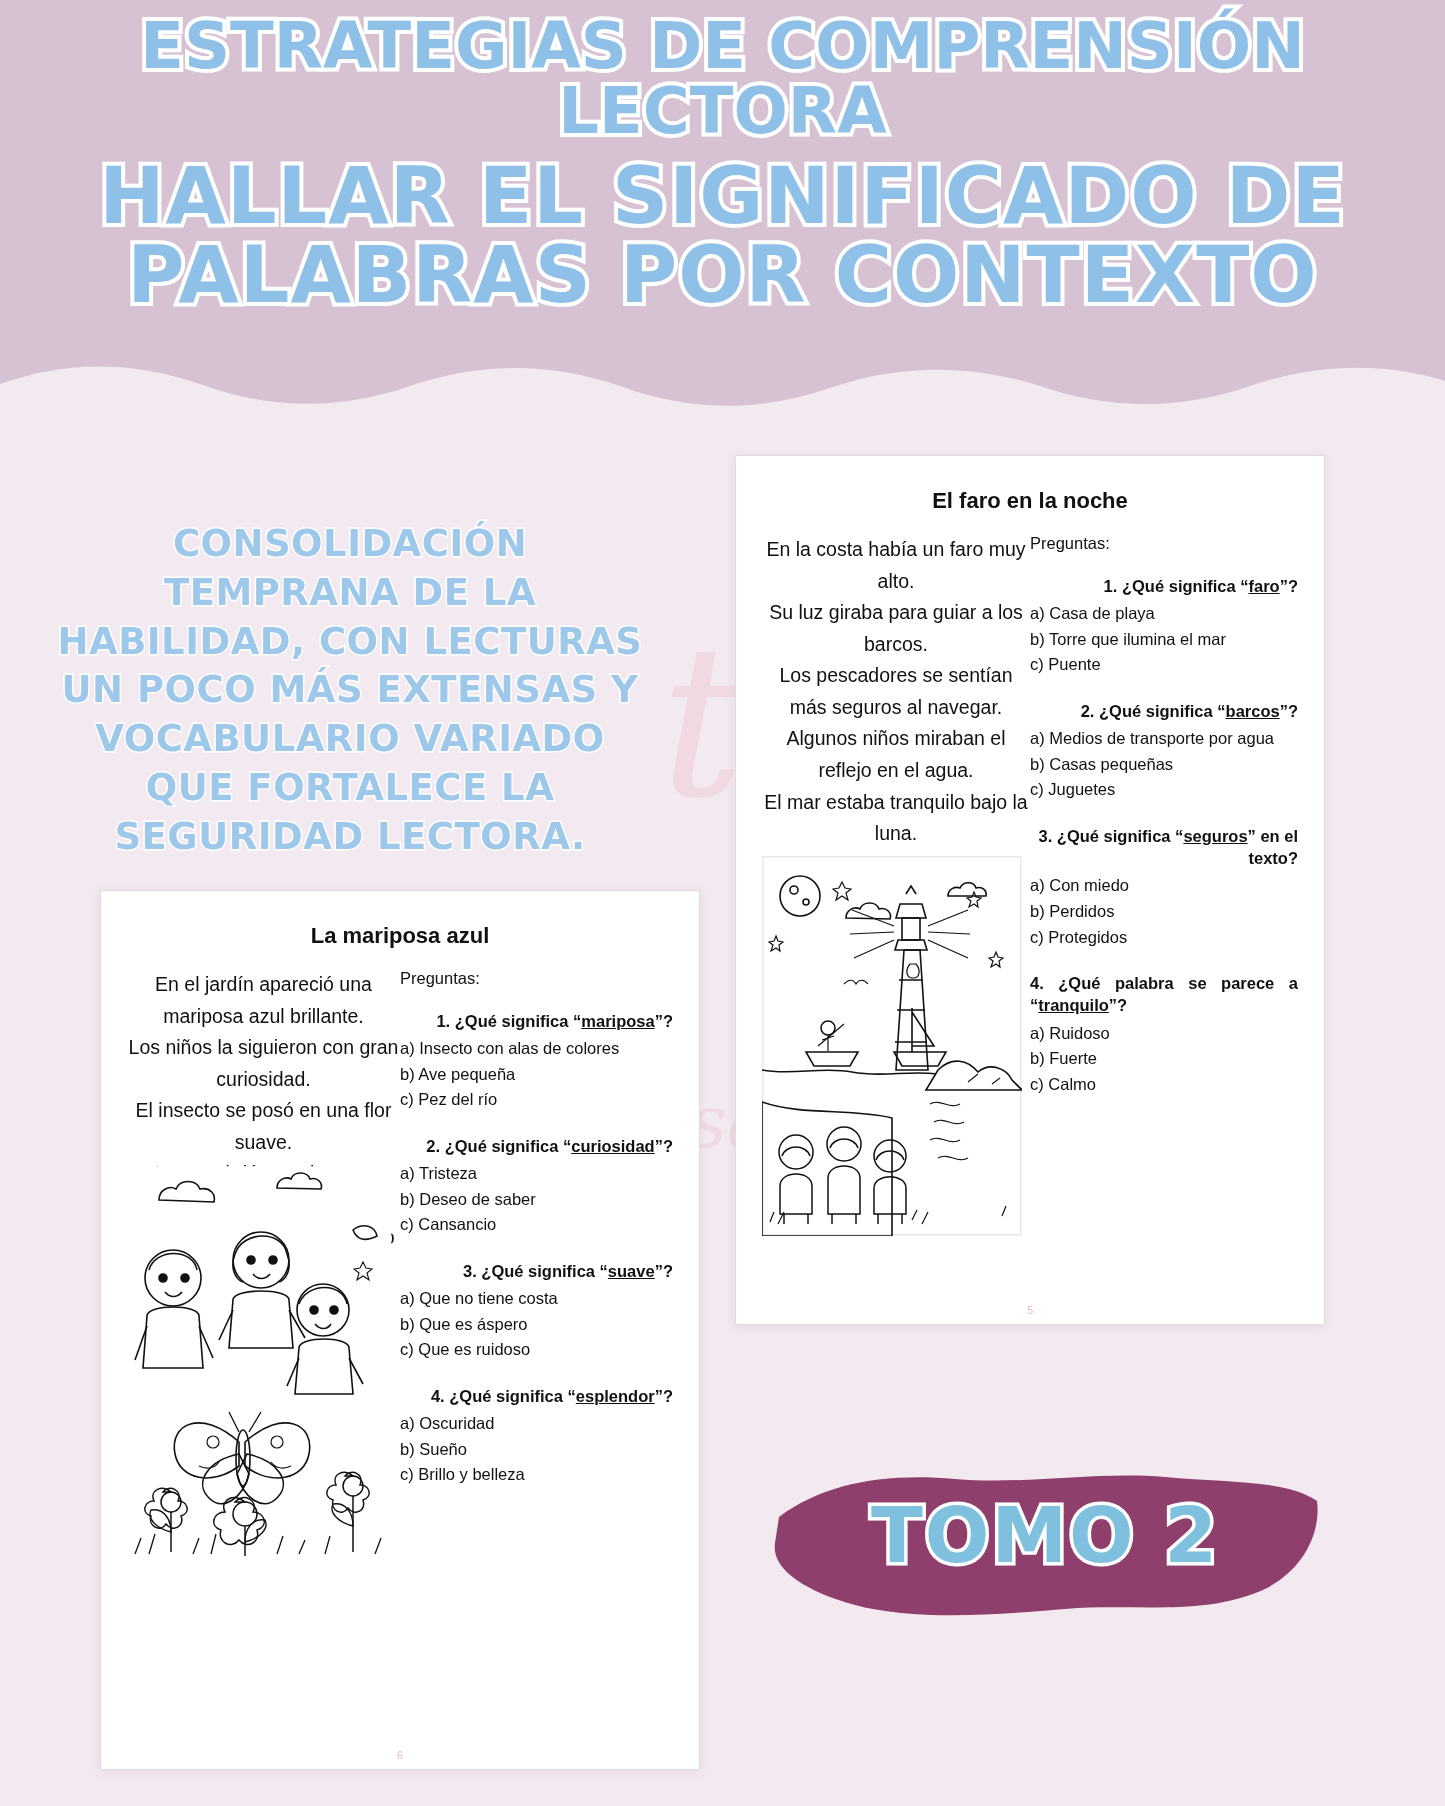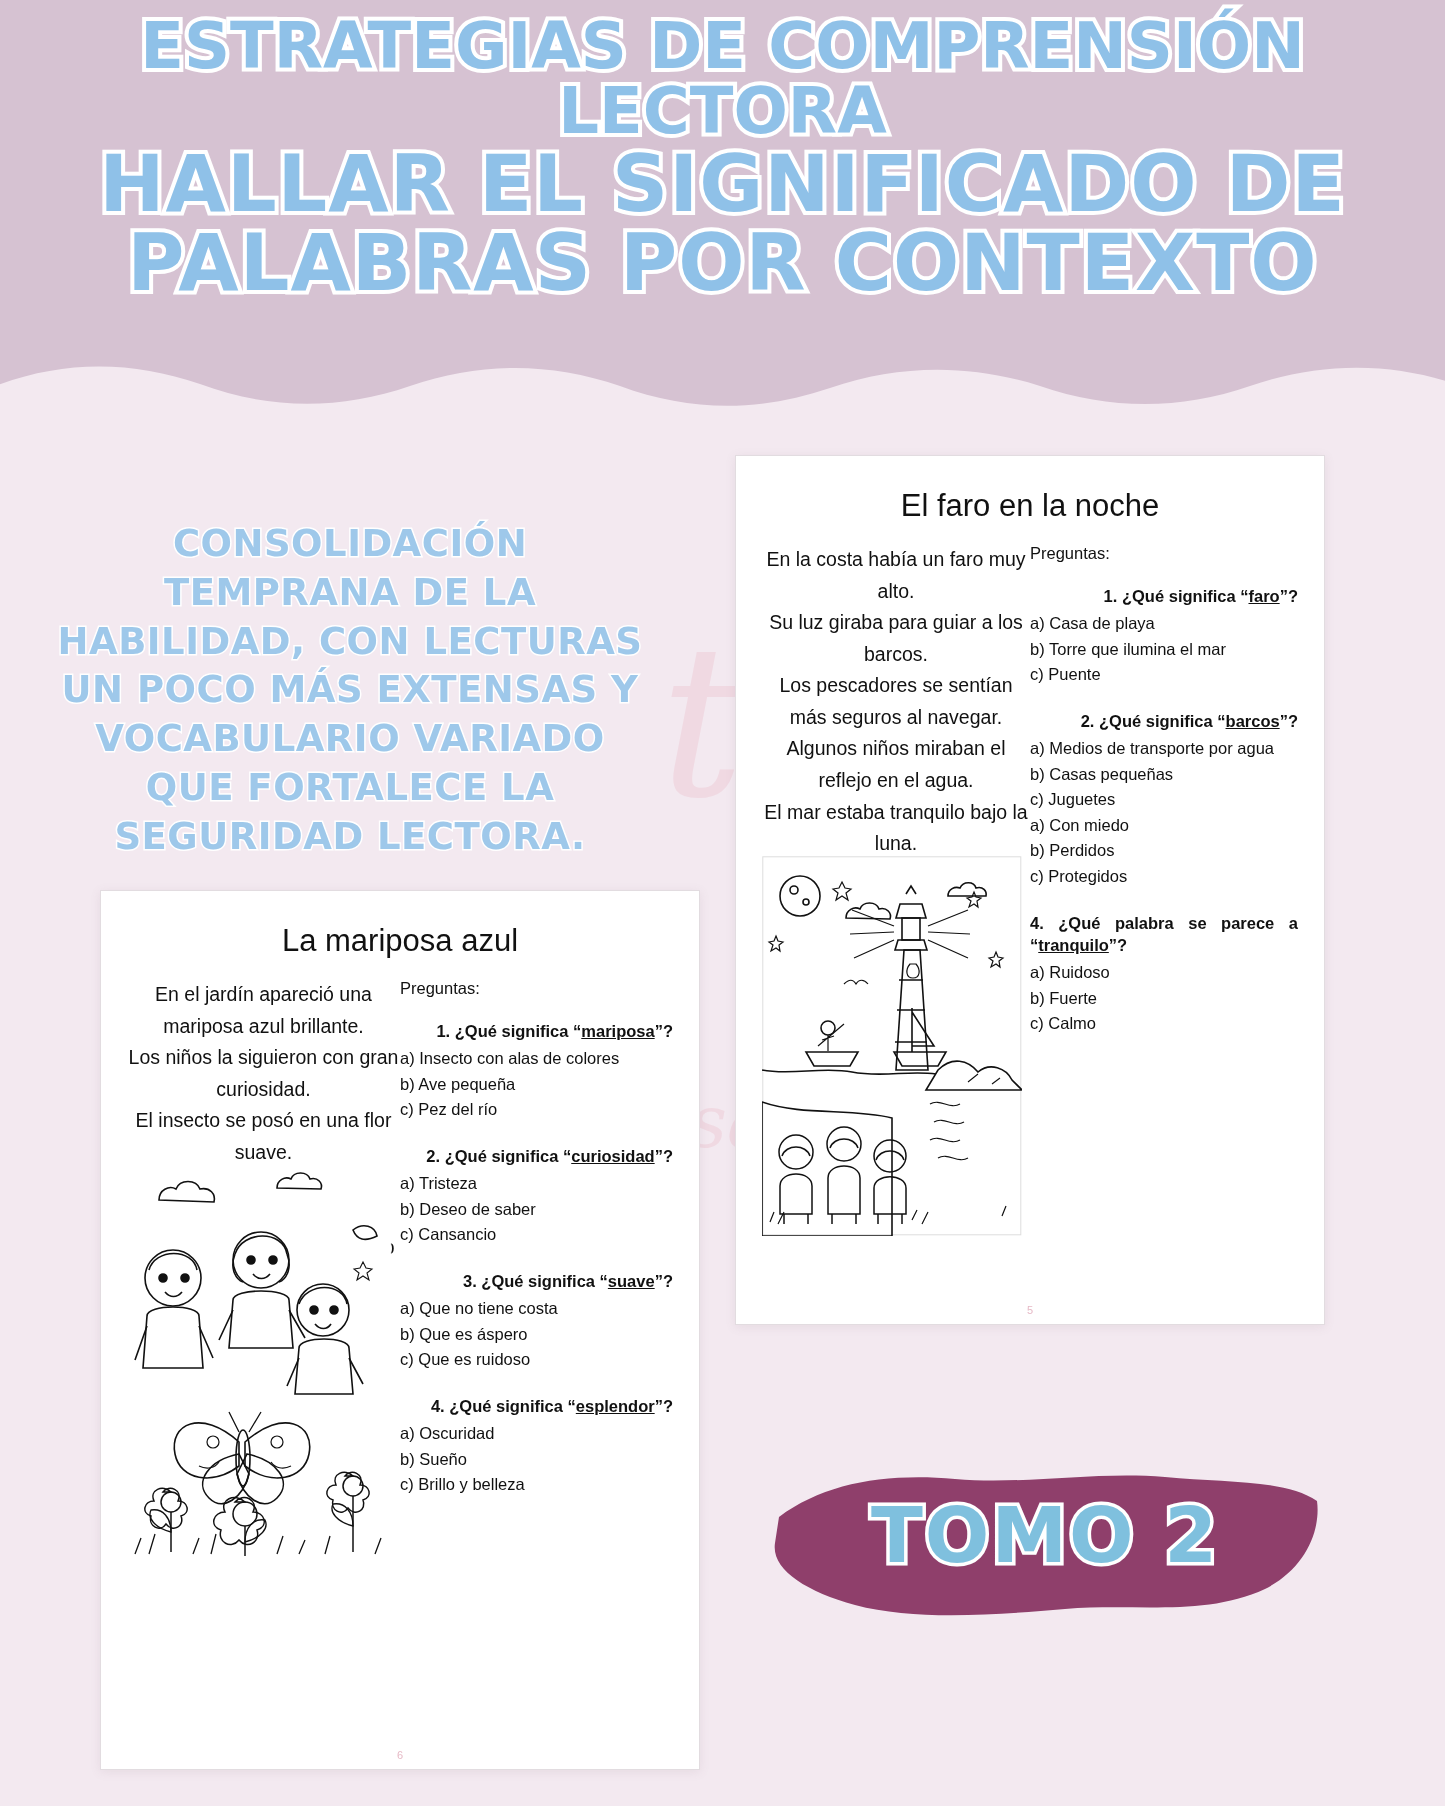--- a/index.html
+++ b/index.html
@@ -26,21 +26,21 @@
     font-family:"DejaVu Sans", sans-serif;
     font-weight:bold;
     color:#8fc1e8;
     -webkit-text-stroke:8px #ffffff;
     paint-order:stroke fill;
     letter-spacing:1px;
     line-height:1.02;
     text-transform:uppercase;
   }
   .t1{font-size:64px;letter-spacing:0px;}
-  .t2{font-size:78px;margin-top:0;text-align:center;}
+  .t2{font-size:78px;margin-top:12px;text-align:center;}
   .t3{font-size:78px;}
 
   
   .intro{
     position:absolute;left:55px;top:520px;width:590px;
     text-align:center;
     font-family:"DejaVu Sans", sans-serif;
     font-weight:bold;
     font-size:37px;
     line-height:1.32;
@@ -70,21 +70,21 @@
     position:absolute;
     background:#ffffff;
     border:1px solid #e2dce0;
     box-shadow:0 2px 10px rgba(120,90,110,0.10);
     box-sizing:border-box;
   }
   .page-faro{left:735px;top:455px;width:590px;height:870px;padding:26px 26px 10px 26px;}
   .page-mariposa{left:100px;top:890px;width:600px;height:880px;padding:26px 26px 10px 26px;}
 
   .sheet-title{
-    text-align:center;font-weight:normal;font-size:31px;color:#111;
+    text-align:center;font-weight:bold;font-size:22px;color:#111;
     margin:6px 0 20px 0;
   }
   .cols{display:flex;}
   .col-text{
     width:50%;
     text-align:center;
     font-size:19.5px;
     line-height:1.62;
     color:#111;
   }
@@ -157,20 +157,21 @@
       <div class="q"><span>1. ¿Qué significa “</span><u>faro</u><span>”?</span></div>
       <div class="opt">a) Casa de playa</div>
       <div class="opt">b) Torre que ilumina el mar</div>
       <div class="opt">c) Puente</div>
 
       <div class="q"><span>2. ¿Qué significa “</span><u>barcos</u><span>”?</span></div>
       <div class="opt">a) Medios de transporte por agua</div>
       <div class="opt">b) Casas pequeñas</div>
       <div class="opt">c) Juguetes</div>
 
+      <div class="q"><span>3. ¿Qué significa “</span><u>seguros</u><span>” en el texto?</span></div>
       <div class="opt">a) Con miedo</div>
       <div class="opt">b) Perdidos</div>
       <div class="opt">c) Protegidos</div>
 
       <div class="q q-justify"><span>4. ¿Qué palabra se parece a “</span><u>tranquilo</u><span>”?</span></div>
       <div class="opt">a) Ruidoso</div>
       <div class="opt">b) Fuerte</div>
       <div class="opt">c) Calmo</div>
     </div>
   </div>

